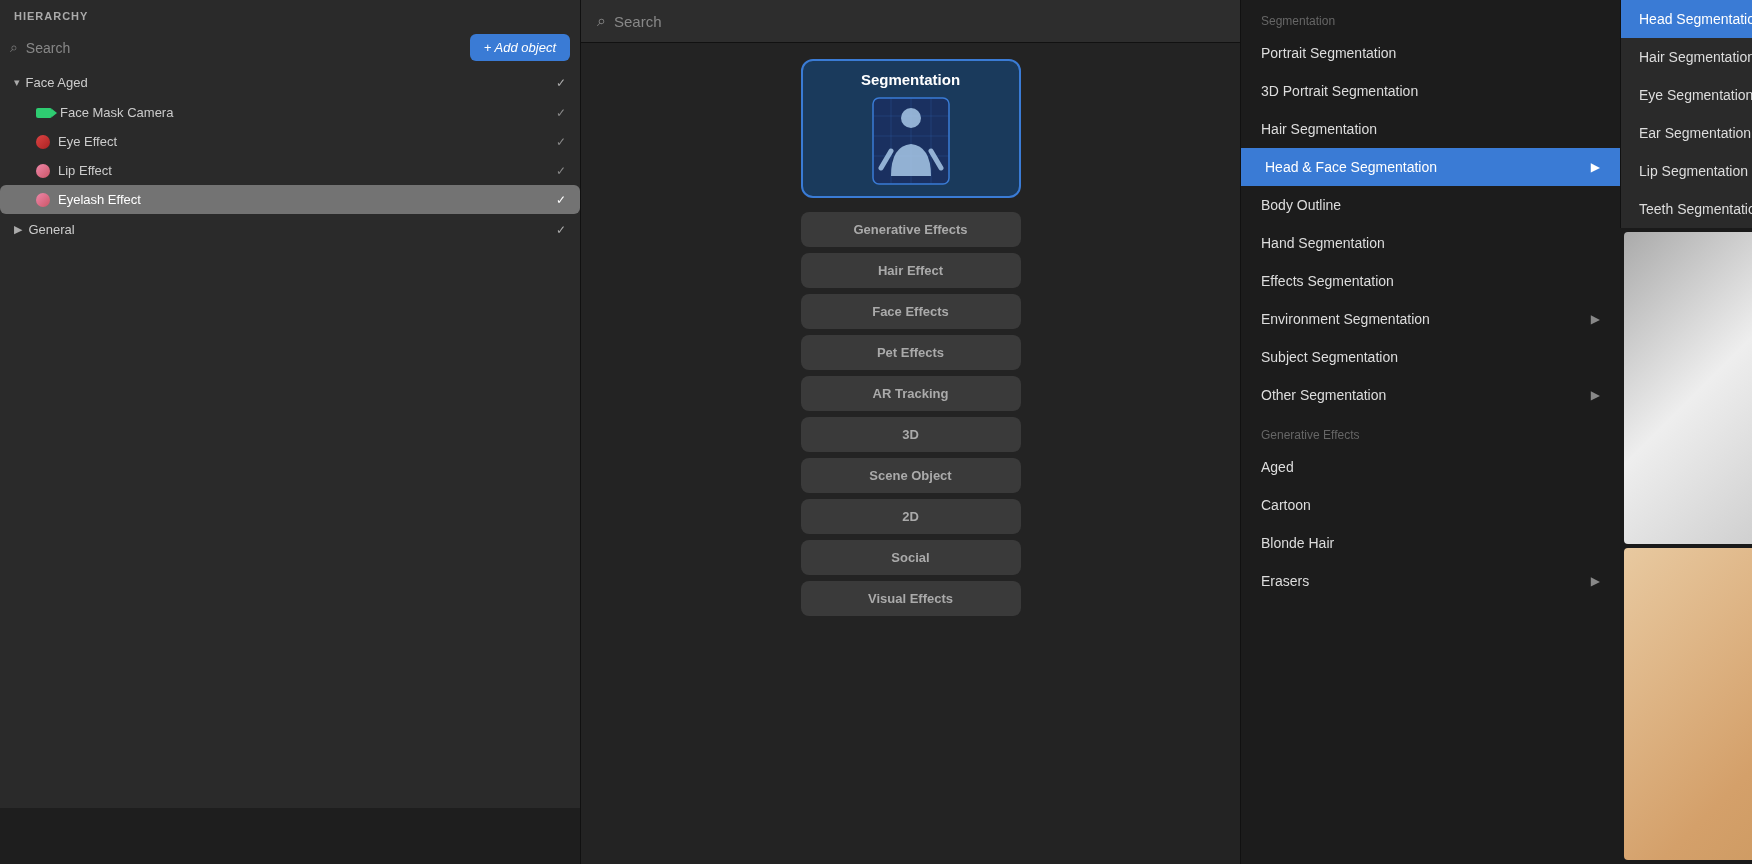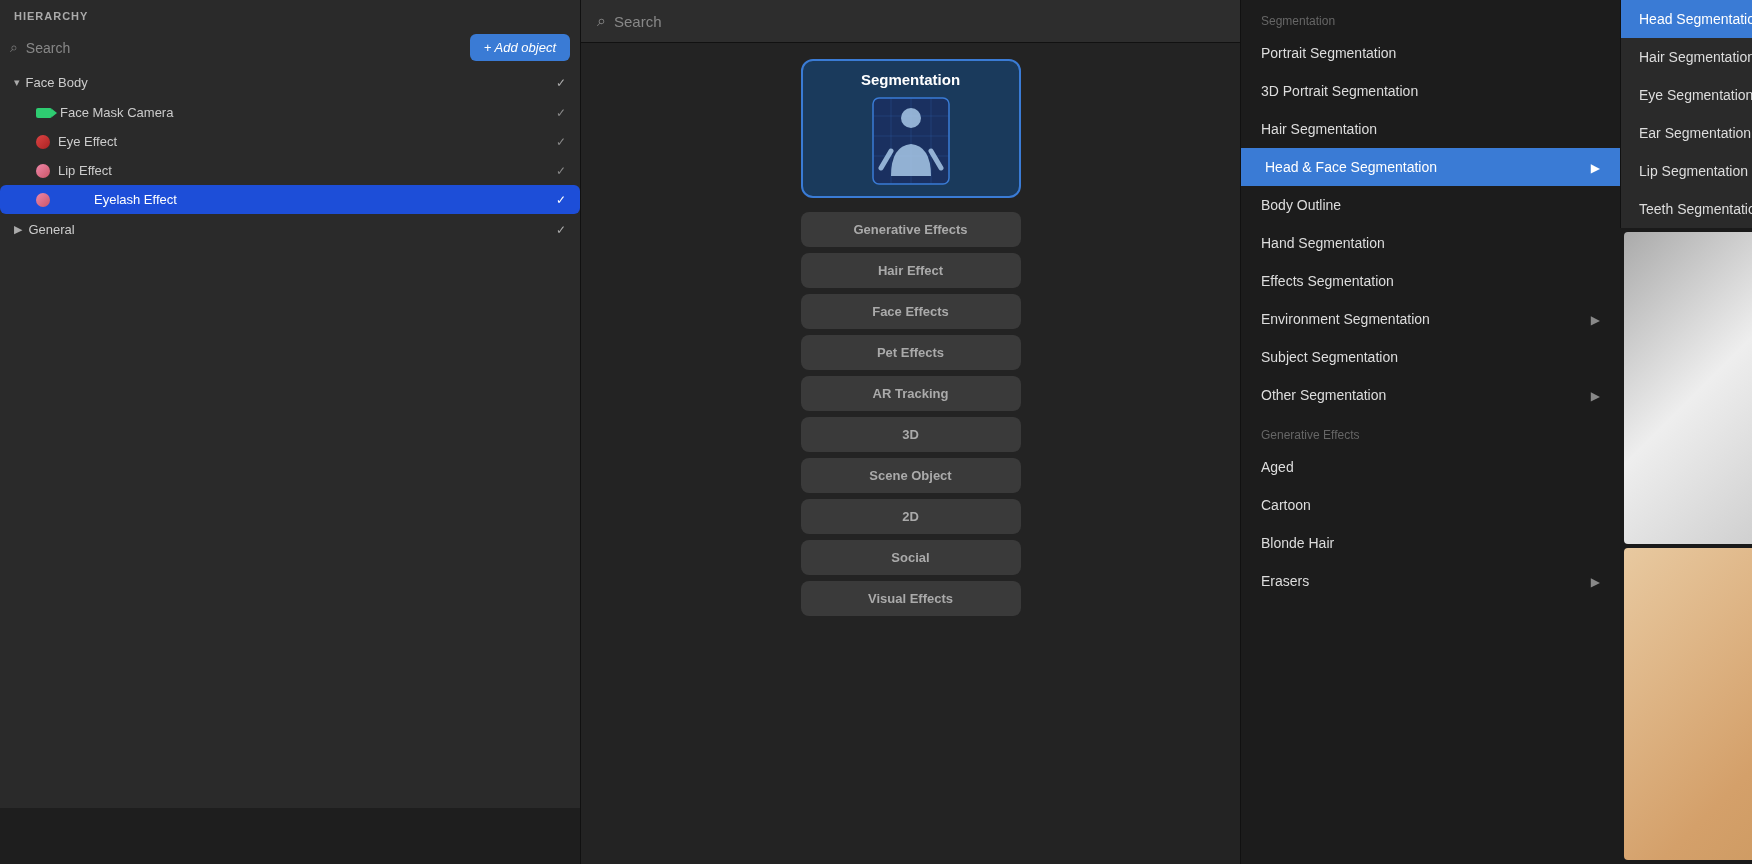--- a/index.html
+++ b/index.html
@@ -231,21 +231,21 @@
       color: #666;
       font-size: 12px;
       padding: 14px 20px 6px;
     }
     .seg-menu-item {
       padding: 11px 20px;
       color: #ddd;
       font-size: 14px;
       cursor: pointer;
       display: flex;
-      align-items: flex-end;
+      align-items: center;
       justify-content: space-between;
     }
     .seg-menu-item.highlighted {
       background: #3a7bd5;
       color: #fff;
       padding-left: 24px;
     }
     .seg-menu-item .chevron {
       color: #888;
       font-size: 12px;
@@ -297,21 +297,21 @@
   <div class="hierarchy-search-bar">
     <span class="hierarchy-search-icon">⌕</span>
     <span class="hierarchy-search-label">Search</span>
     <button class="add-object-btn">+ Add object</button>
   </div>
 
   <div class="hierarchy-items">
 
     <div class="hierarchy-item expanded">
       <span class="arrow">▾</span>
-      <span class="item-label">Face Body</span>
+      <span class="item-label">Face Aged</span>
       <span class="checkmark">✓</span>
     </div>
 
     <div class="hierarchy-child">
       <span class="icon-camera"></span>
       <span>Face Mask Camera</span>
       <span class="checkmark">✓</span>
     </div>
 
     <div class="hierarchy-child">
@@ -319,21 +319,21 @@
       <span>Eye Effect</span>
       <span class="checkmark">✓</span>
     </div>
 
     <div class="hierarchy-child">
       <span class="icon-lip"></span>
       <span>Lip Effect</span>
       <span class="checkmark">✓</span>
     </div>
 
-    <div class="hierarchy-child selected" style="background:#1d4ed8;border-radius:6px;gap:36px;">
+    <div class="hierarchy-child selected" style="background:#737373;border-radius:6px;">
       <span class="icon-eyelash"></span>
       <span style="color:#fff;">Eyelash Effect</span>
       <span class="checkmark" style="color:#fff;margin-left:auto;">✓</span>
     </div>
 
     <div class="hierarchy-item">
       <span class="arrow">▶</span>
       <span class="item-label">General</span>
       <span class="checkmark">✓</span>
     </div>

